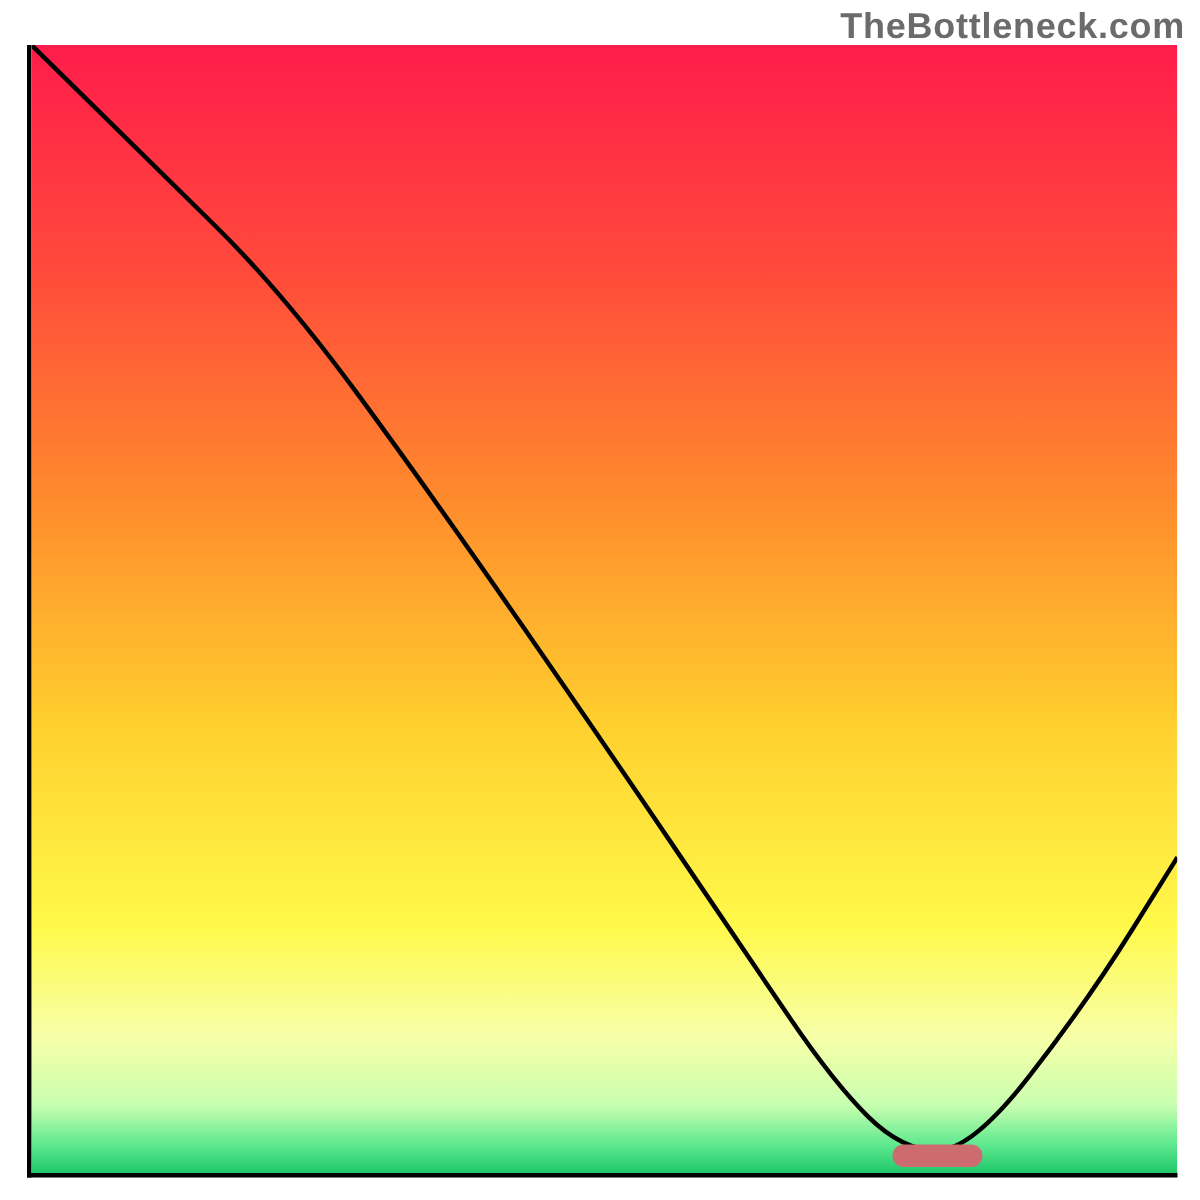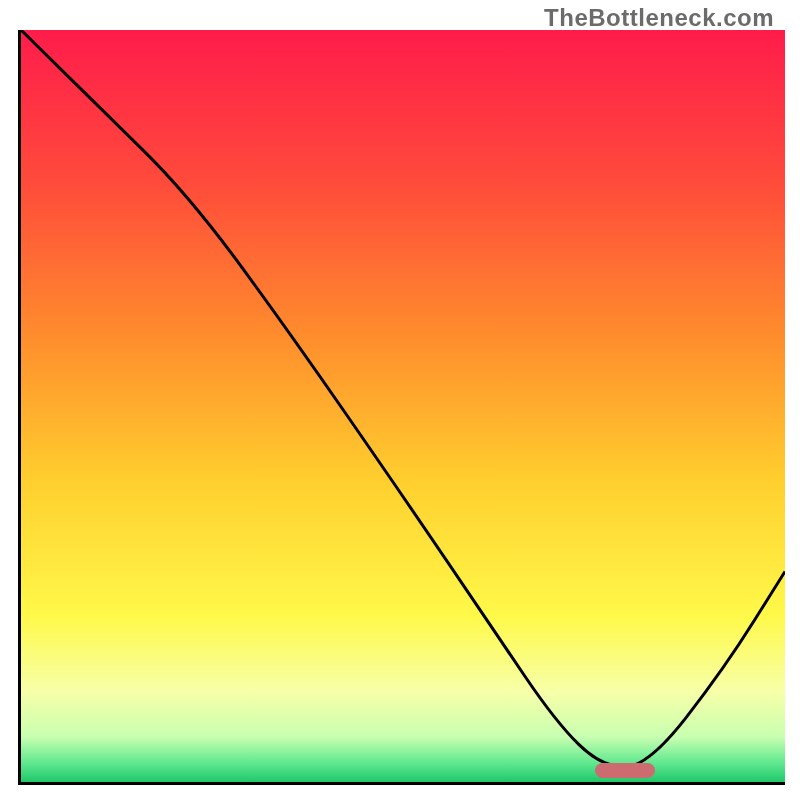--- a/index.html
+++ b/index.html
@@ -11,21 +11,21 @@
     font-family: Arial, Helvetica, sans-serif;
   }
   .stage {
     position: relative;
     width: 800px;
     height: 800px;
   }
   .watermark {
     position: absolute;
     top: 4px;
-    right: 26px;
+    right: 10px;
     font-size: 24px;
     font-weight: 600;
     color: #6b6b6b;
     letter-spacing: 0.5px;
     z-index: 10;
     margin-left: 28px;
   }
   .plot-frame {
     position: absolute;
     left: 18px;

